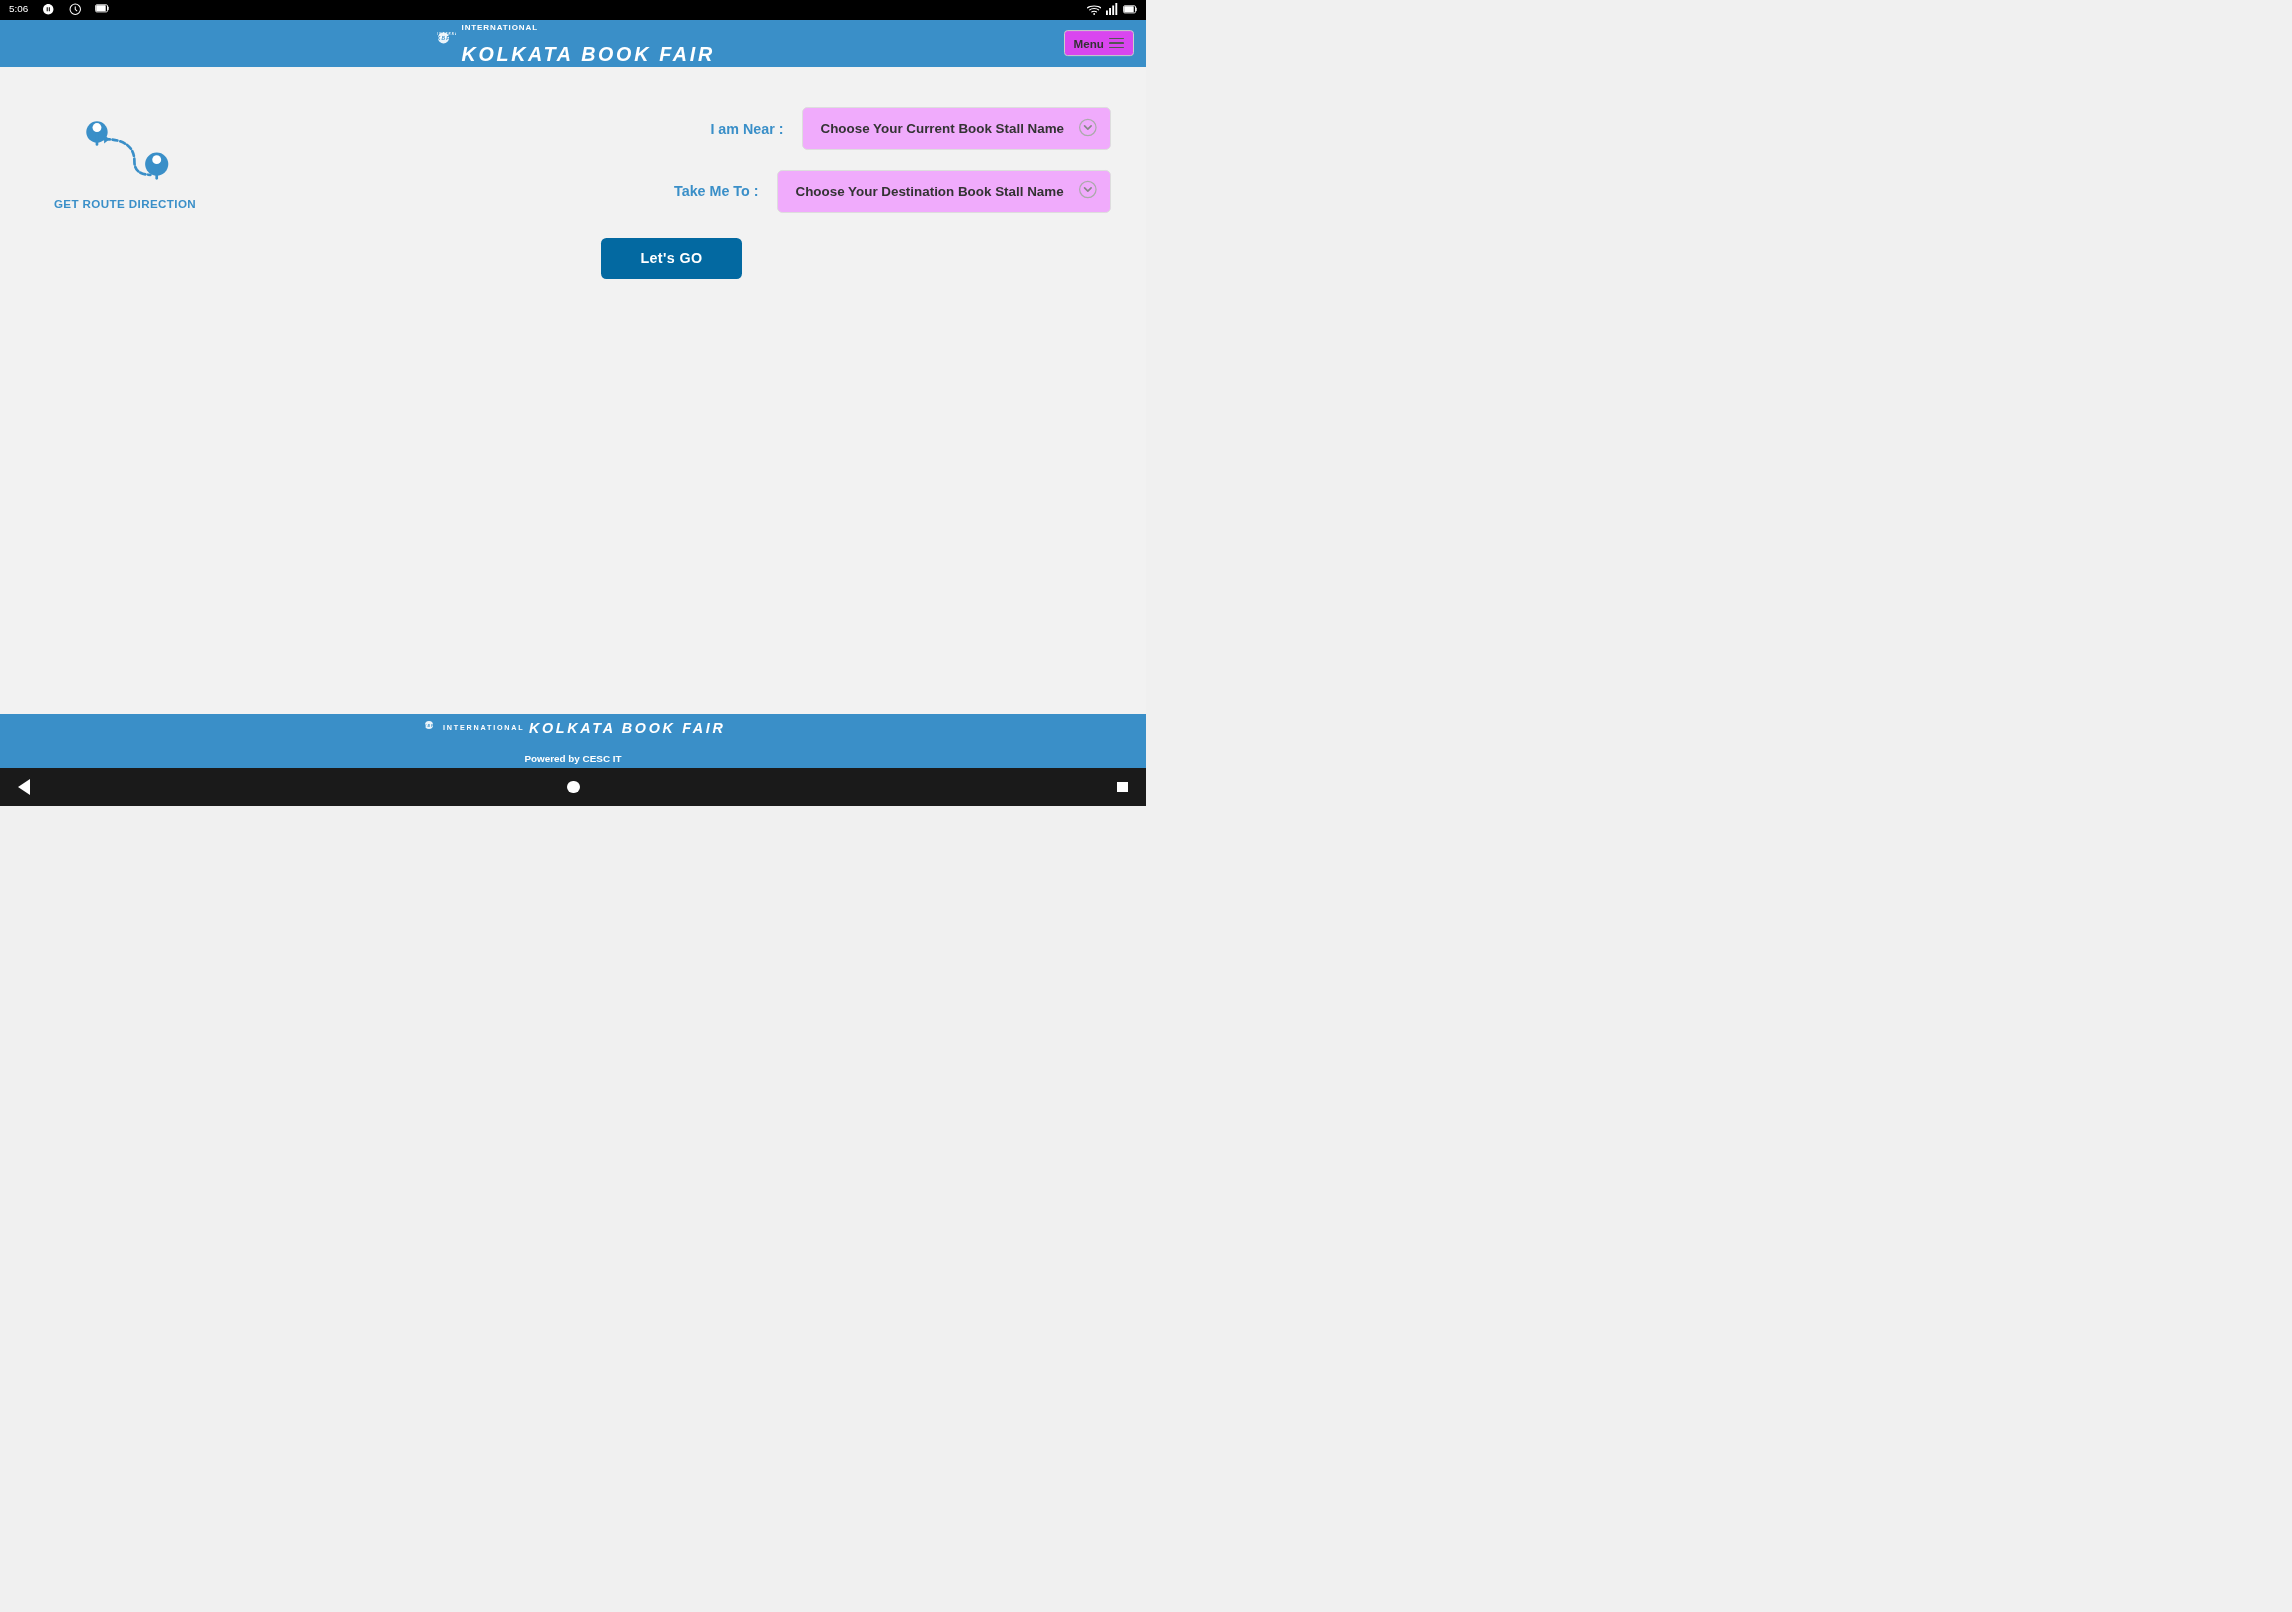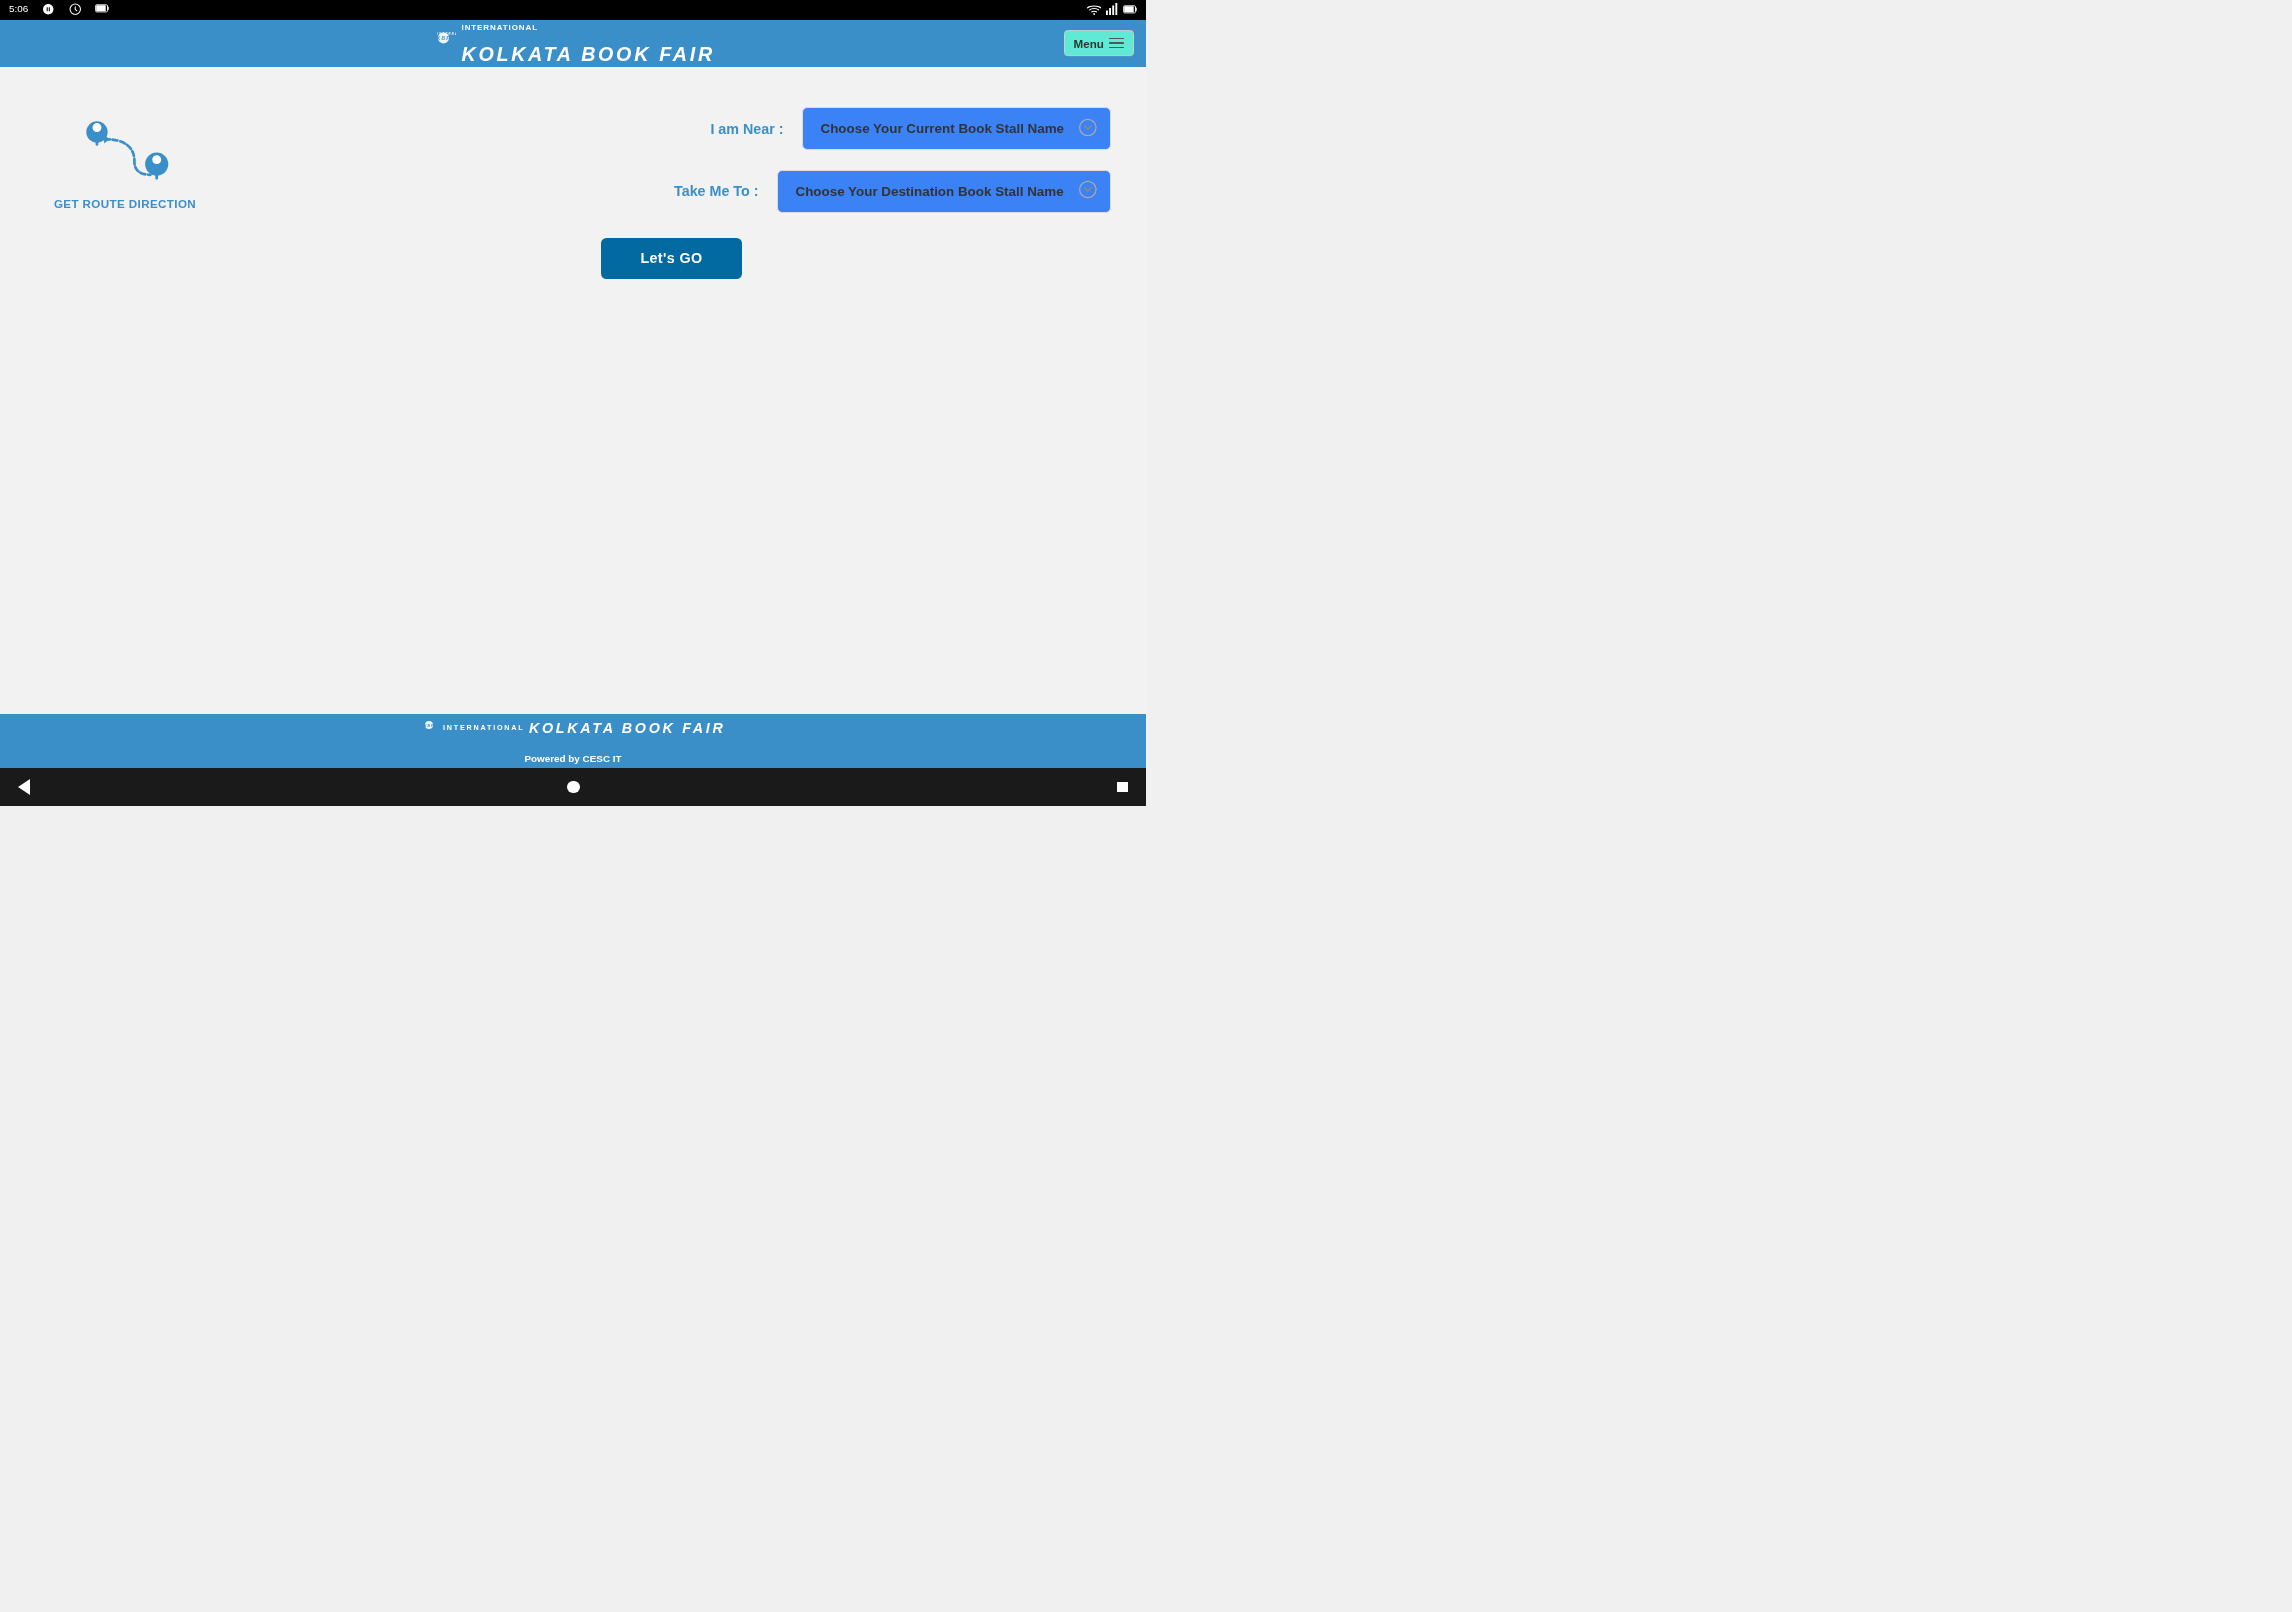--- a/index.html
+++ b/index.html
@@ -52,21 +52,21 @@
     }
     .header-logo-icon {
       width: 25px;
       height: 25px;
     }
     .menu-btn {
       position: absolute;
       right: 12.5px;
       top: 50%;
       transform: translateY(-50%);
-      background: #5eead4;
+      background: #d946ef;
       border: 0.9px solid #ccc;
       border-radius: 3.6px;
       display: flex;
       align-items: center;
       gap: 5.4px;
       padding: 5.4px 9px;
       cursor: pointer;
       font-size: 11.6px;
       font-weight: 600;
       color: #333;
@@ -155,21 +155,21 @@
     }
 
     .dropdown-wrapper {
       flex: 1;
       position: relative;
     }
 
     .dropdown-select {
       width: 100%;
       height: 43px;
-      background: #3b82f6;
+      background: #f0abfc;
       border: 0.9px solid #ddd;
       border-radius: 5.4px;
       padding: 0 45px 0 18px;
       font-size: 13.4px;
       font-weight: 600;
       color: #333;
       appearance: none;
       cursor: pointer;
       outline: none;
     }

